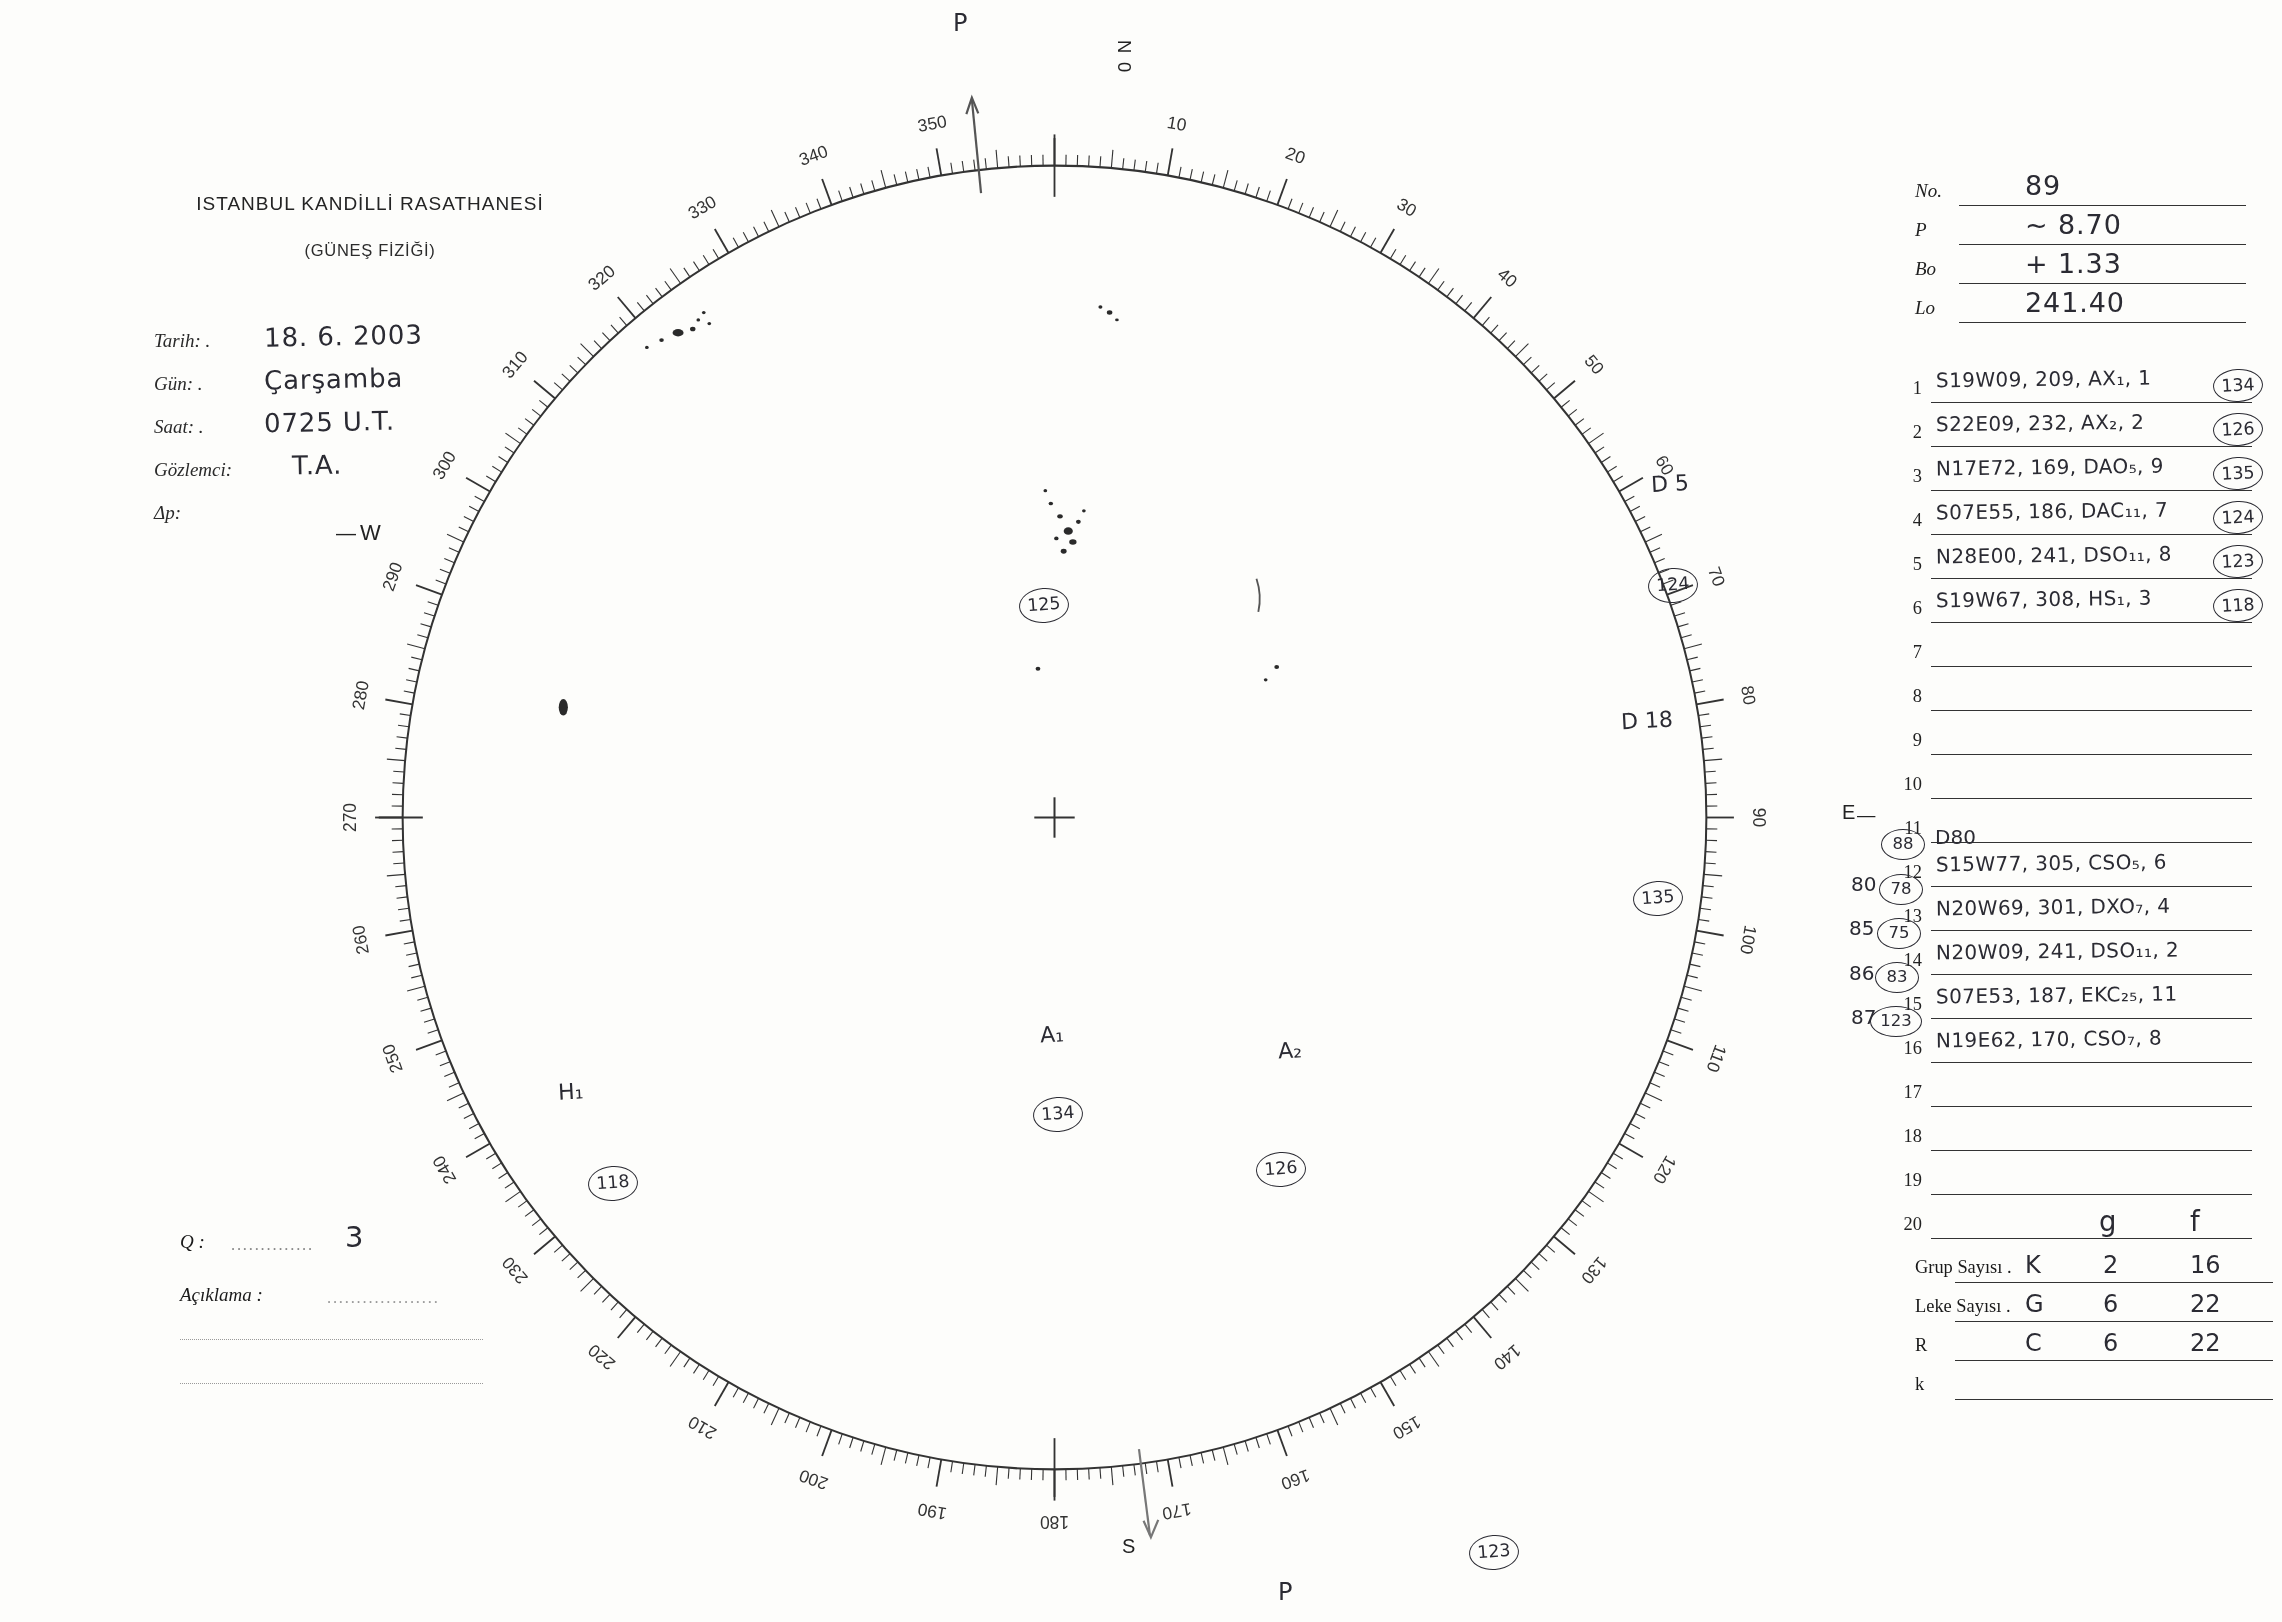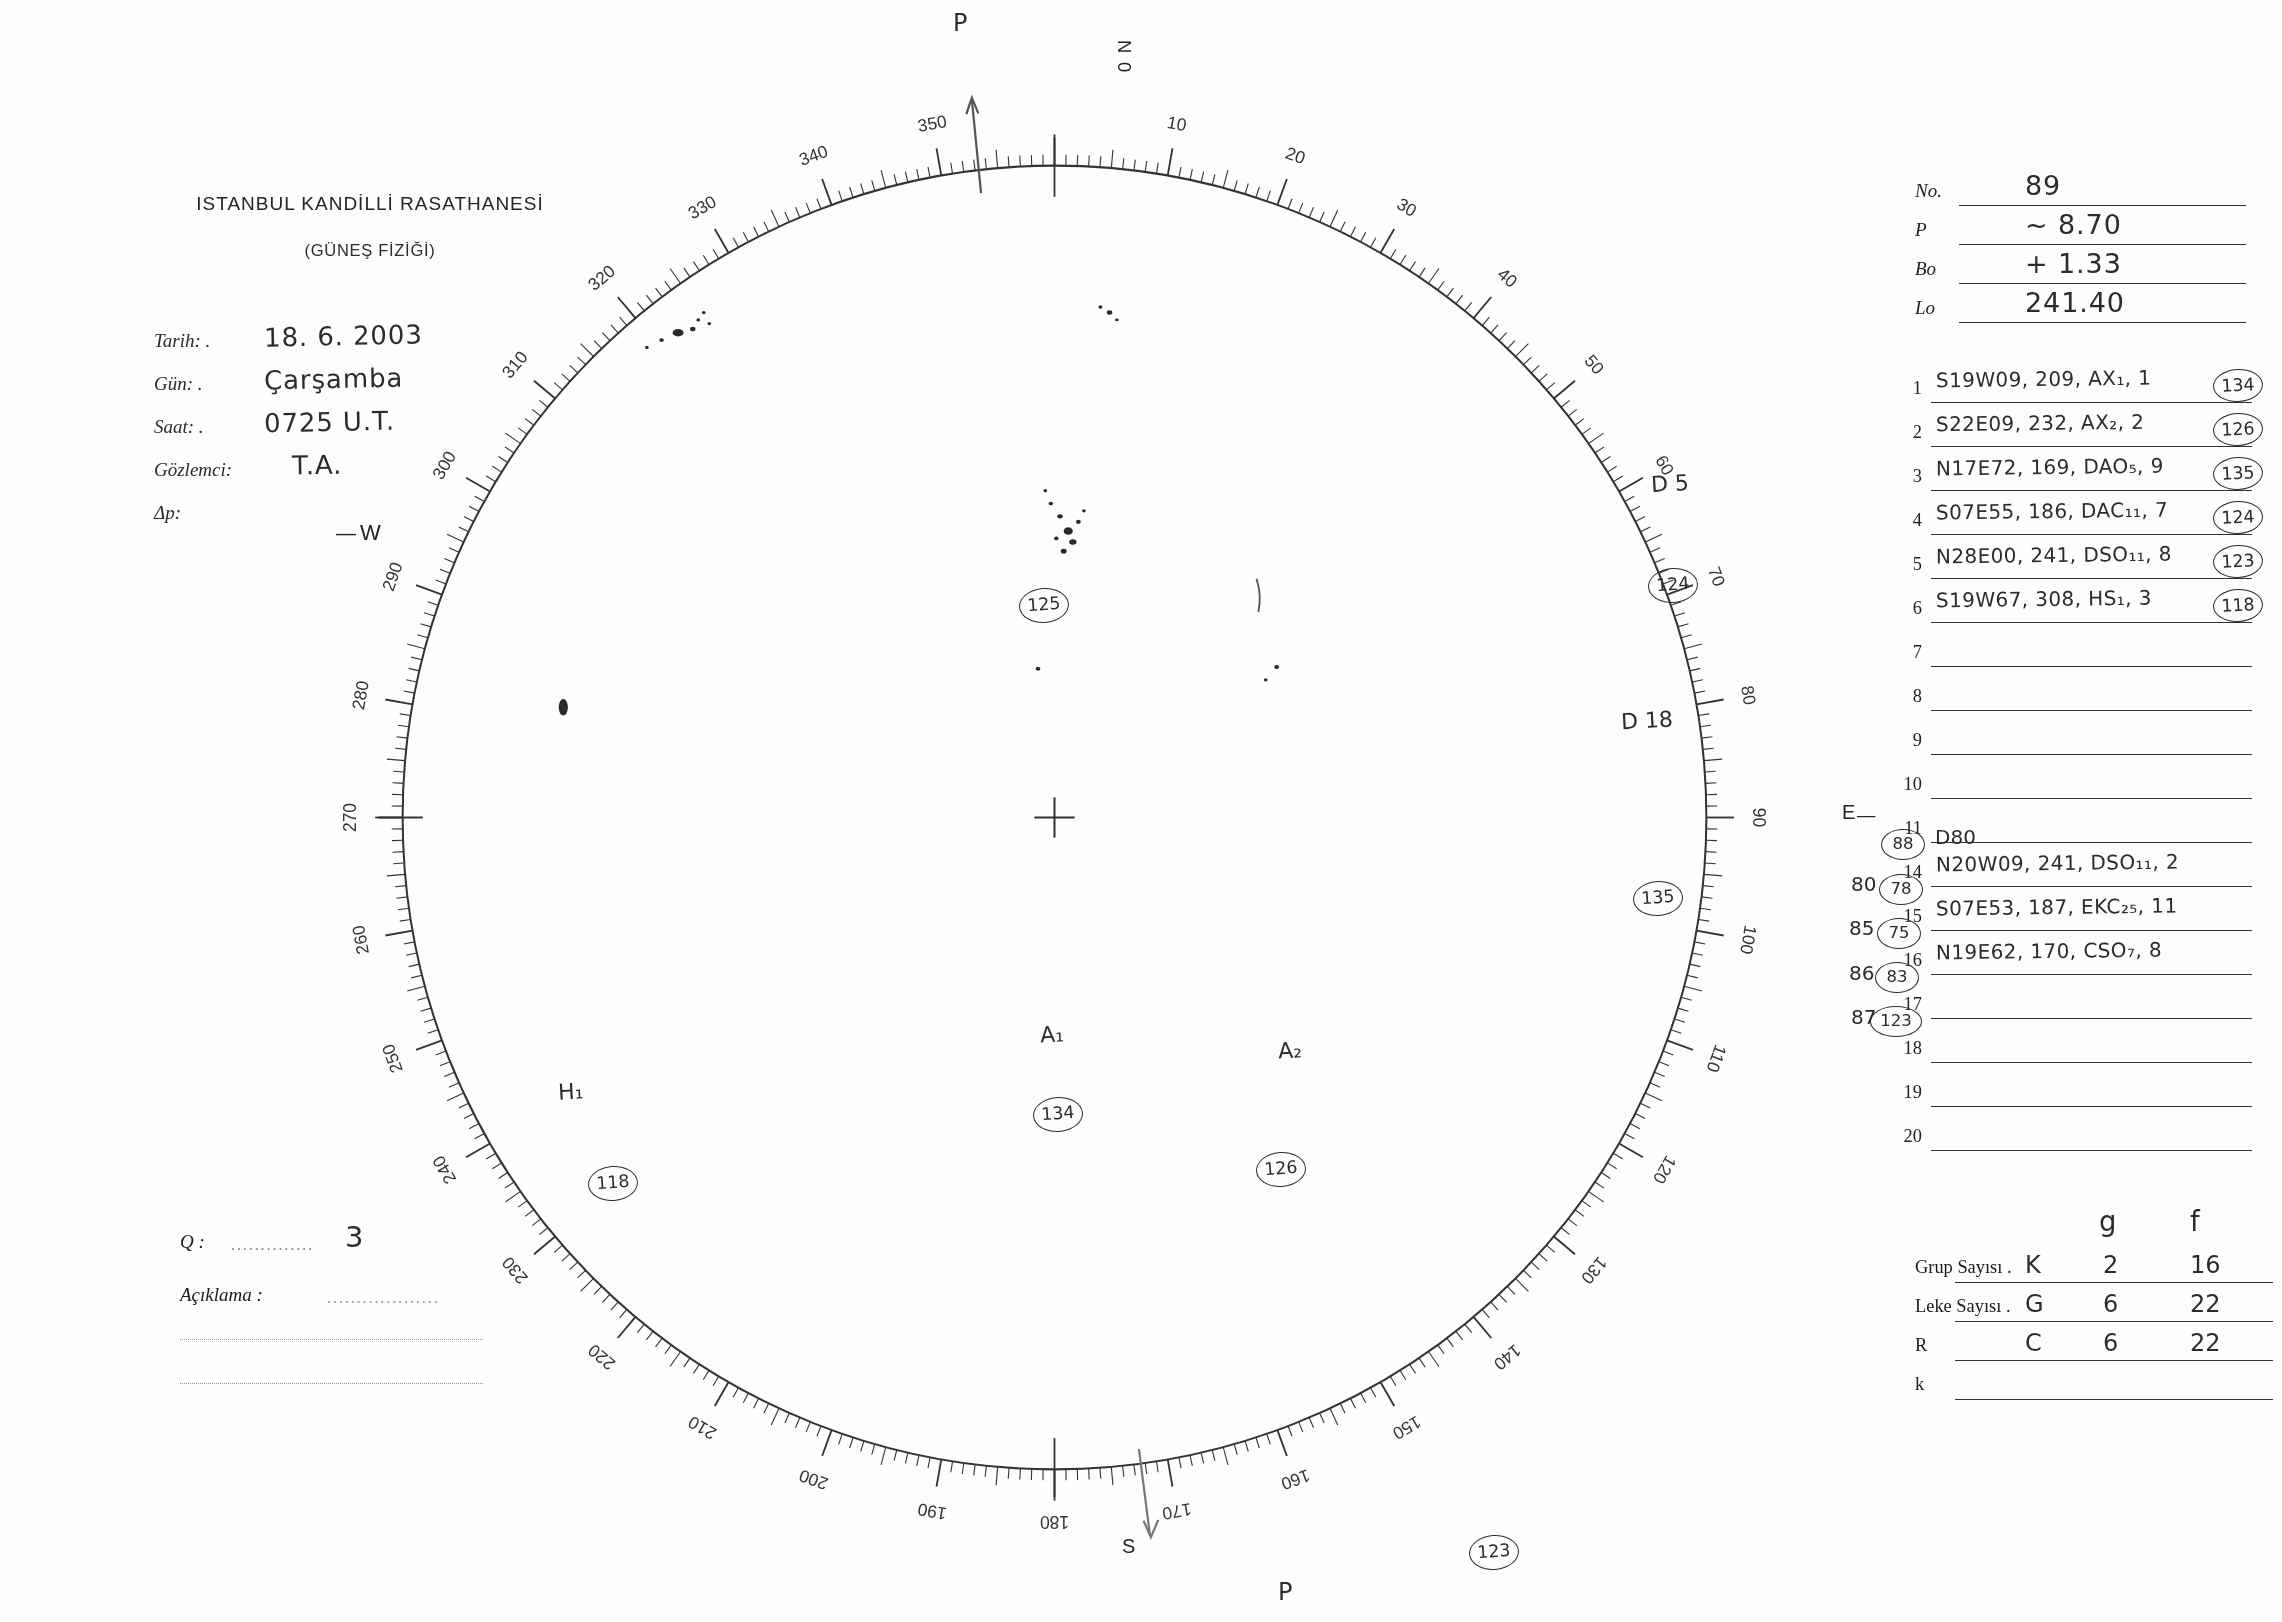--- a/index.html
+++ b/index.html
@@ -275,20 +275,30 @@
     </div>
     <div class="grow">
       <span class="gnum">10</span>
       <span class="grule"></span>
       <span class="gtext hand"></span>
     </div>
     <div class="grow">
       <span class="gnum">11</span>
       <span class="grule"></span>
       <span class="gtext hand"></span>
+    </div>
+    <div class="grow">
+      <span class="gnum">12</span>
+      <span class="grule"></span>
+      <span class="gtext hand">S15W77, 305, CSO₅, 6</span>
+    </div>
+    <div class="grow">
+      <span class="gnum">13</span>
+      <span class="grule"></span>
+      <span class="gtext hand">N20W69, 301, DXO₇, 4</span>
     </div>
     <div class="grow">
       <span class="gnum">14</span>
       <span class="grule"></span>
       <span class="gtext hand">N20W09, 241, DSO₁₁, 2</span>
     </div>
     <div class="grow">
       <span class="gnum">15</span>
       <span class="grule"></span>
       <span class="gtext hand">S07E53, 187, EKC₂₅, 11</span>

